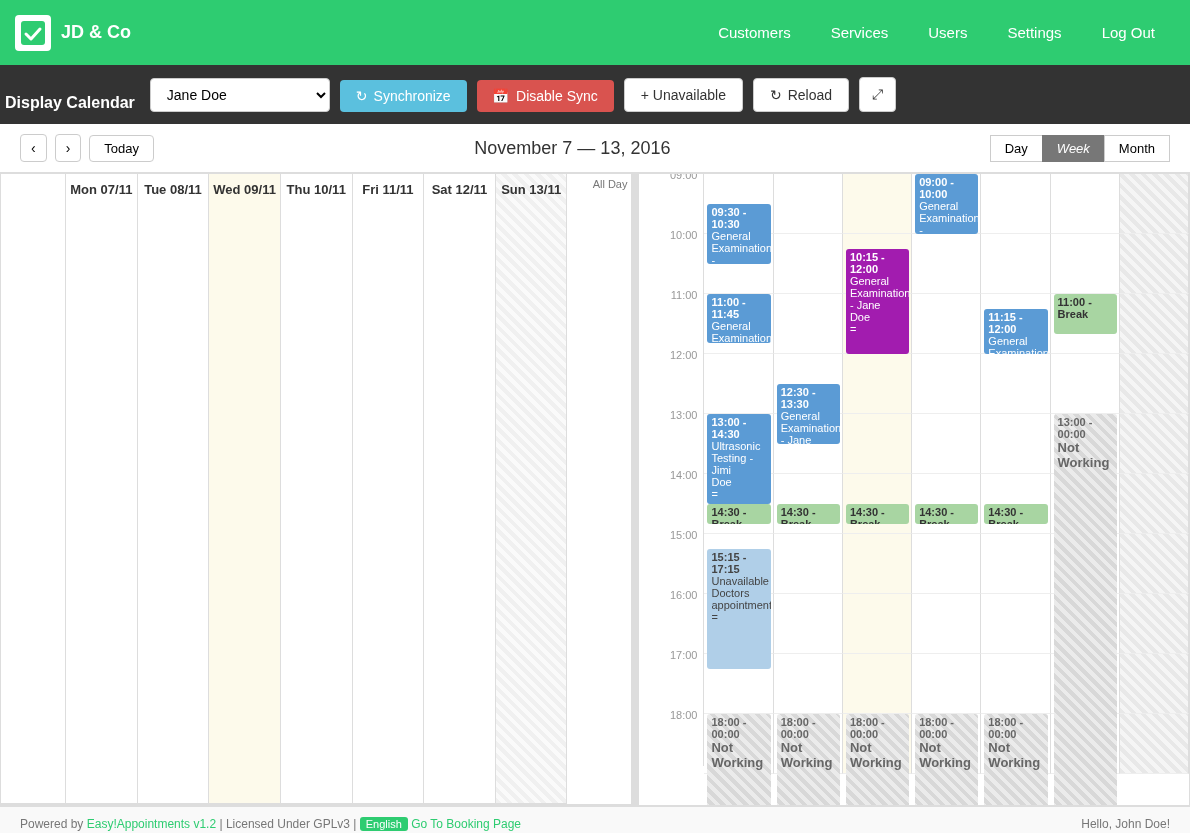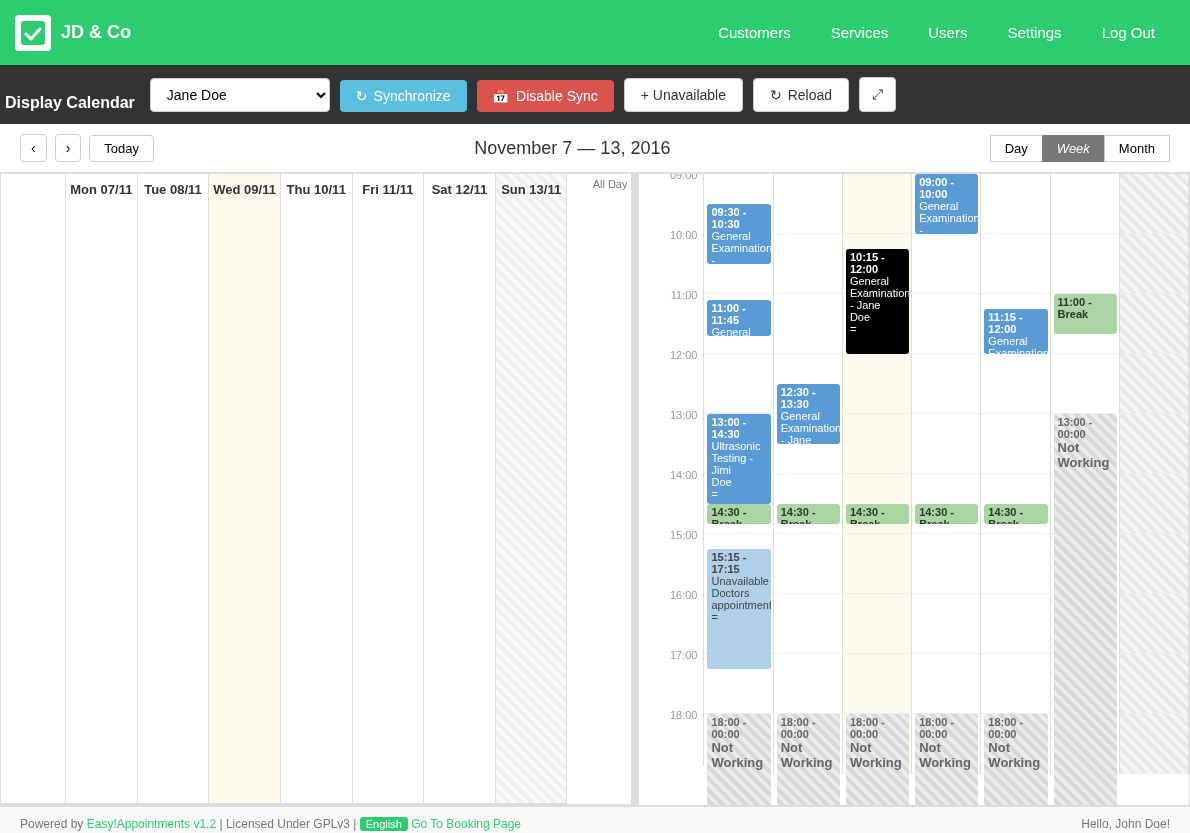--- a/index.html
+++ b/index.html
@@ -401,21 +401,21 @@
         <div class="time-cell wed-highlight"></div>
         <div class="time-cell "></div>
         <div class="time-cell "></div>
         <div class="time-cell sat-notwork"></div>
         <div class="time-cell stripe"></div>
         <div style="position: absolute; left: calc(0% + 68px); right: calc(85.7143% - 52.7143px); top: 30px; height: 60px; border-radius: 3px; padding: 2px 4px; font-size: 11px; overflow: hidden; cursor: pointer; z-index: 2; background: rgb(91, 155, 213); color: white; box-sizing: border-box;">
           <div style="font-weight: bold;">09:30 - 10:30</div>
           <div>General Examination -</div>
           <div>=</div>
         </div>
-        <div style="position: absolute; left: calc(0% + 68px); right: calc(85.7143% - 52.7143px); top: 120px; height: 36px; border-radius: 3px; padding: 2px 4px; font-size: 11px; overflow: hidden; cursor: pointer; z-index: 2; background: rgb(91, 155, 213); color: white; box-sizing: border-box; margin-top: 6px;">
+        <div style="position: absolute; left: calc(0% + 68px); right: calc(85.7143% - 52.7143px); top: 120px; height: 49px; border-radius: 3px; padding: 2px 4px; font-size: 11px; overflow: hidden; cursor: pointer; z-index: 2; background: rgb(91, 155, 213); color: white; box-sizing: border-box;">
           <div style="font-weight: bold;">11:00 - 11:45</div>
           <div>General Examination -</div>
         </div>
         <div style="position: absolute; left: calc(0% + 68px); right: calc(85.7143% - 52.7143px); top: 240px; height: 90px; border-radius: 3px; padding: 2px 4px; font-size: 11px; overflow: hidden; cursor: pointer; z-index: 2; background: rgb(91, 155, 213); color: white; box-sizing: border-box;">
           <div style="font-weight: bold;">13:00 - 14:30</div>
           <div>Ultrasonic Testing - Jimi</div>
           <div>Doe</div>
           <div>=</div>
         </div>
         <div style="position: absolute; left: calc(0% + 68px); right: calc(85.7143% - 52.7143px); top: 330px; height: 20px; border-radius: 3px; padding: 2px 4px; font-size: 11px; overflow: hidden; cursor: pointer; z-index: 2; background: rgb(168, 213, 162); color: rgb(51, 51, 51); box-sizing: border-box;">
@@ -437,21 +437,21 @@
           <div>General Examination - Jane</div>
           <div>=</div>
         </div>
         <div style="position: absolute; left: calc(14.2857% + 58.7143px); right: calc(71.4286% - 43.4286px); top: 330px; height: 20px; border-radius: 3px; padding: 2px 4px; font-size: 11px; overflow: hidden; cursor: pointer; z-index: 2; background: rgb(168, 213, 162); color: rgb(51, 51, 51); box-sizing: border-box;">
           <div style="font-weight: bold;">14:30 - Break</div>
         </div>
         <div style="position: absolute; left: calc(14.2857% + 58.7143px); right: calc(71.4286% - 43.4286px); top: 540px; height: 360px; border-radius: 3px; padding: 2px 4px; font-size: 11px; overflow: hidden; cursor: pointer; z-index: 2; background: repeating-linear-gradient(45deg, rgb(216, 216, 216), rgb(216, 216, 216) 4px, rgb(235, 235, 235) 4px, rgb(235, 235, 235) 8px); color: rgb(102, 102, 102); box-sizing: border-box;">
           <div style="font-weight: bold;">18:00 - 00:00</div>
           <div style="font-weight: bold; font-size: 13px;">Not Working</div>
         </div>
-        <div style="position: absolute; left: calc(28.5714% + 49.4286px); right: calc(57.1429% - 34.1429px); top: 75px; height: 105px; border-radius: 3px; padding: 2px 4px; font-size: 11px; overflow: hidden; cursor: pointer; z-index: 2; background: #000000; color: white; box-sizing: border-box;">
+        <div style="position: absolute; left: calc(28.5714% + 49.4286px); right: calc(57.1429% - 34.1429px); top: 75px; height: 105px; border-radius: 3px; padding: 2px 4px; font-size: 11px; overflow: hidden; cursor: pointer; z-index: 2; background: #a21caf; color: white; box-sizing: border-box;">
           <div style="font-weight: bold;">10:15 - 12:00</div>
           <div>General Examination - Jane</div>
           <div>Doe</div>
           <div>=</div>
         </div>
         <div style="position: absolute; left: calc(28.5714% + 49.4286px); right: calc(57.1429% - 34.1429px); top: 330px; height: 20px; border-radius: 3px; padding: 2px 4px; font-size: 11px; overflow: hidden; cursor: pointer; z-index: 2; background: rgb(168, 213, 162); color: rgb(51, 51, 51); box-sizing: border-box;">
           <div style="font-weight: bold;">14:30 - Break</div>
         </div>
         <div style="position: absolute; left: calc(28.5714% + 49.4286px); right: calc(57.1429% - 34.1429px); top: 540px; height: 360px; border-radius: 3px; padding: 2px 4px; font-size: 11px; overflow: hidden; cursor: pointer; z-index: 2; background: repeating-linear-gradient(45deg, rgb(216, 216, 216), rgb(216, 216, 216) 4px, rgb(235, 235, 235) 4px, rgb(235, 235, 235) 8px); color: rgb(102, 102, 102); box-sizing: border-box;">
           <div style="font-weight: bold;">18:00 - 00:00</div>

